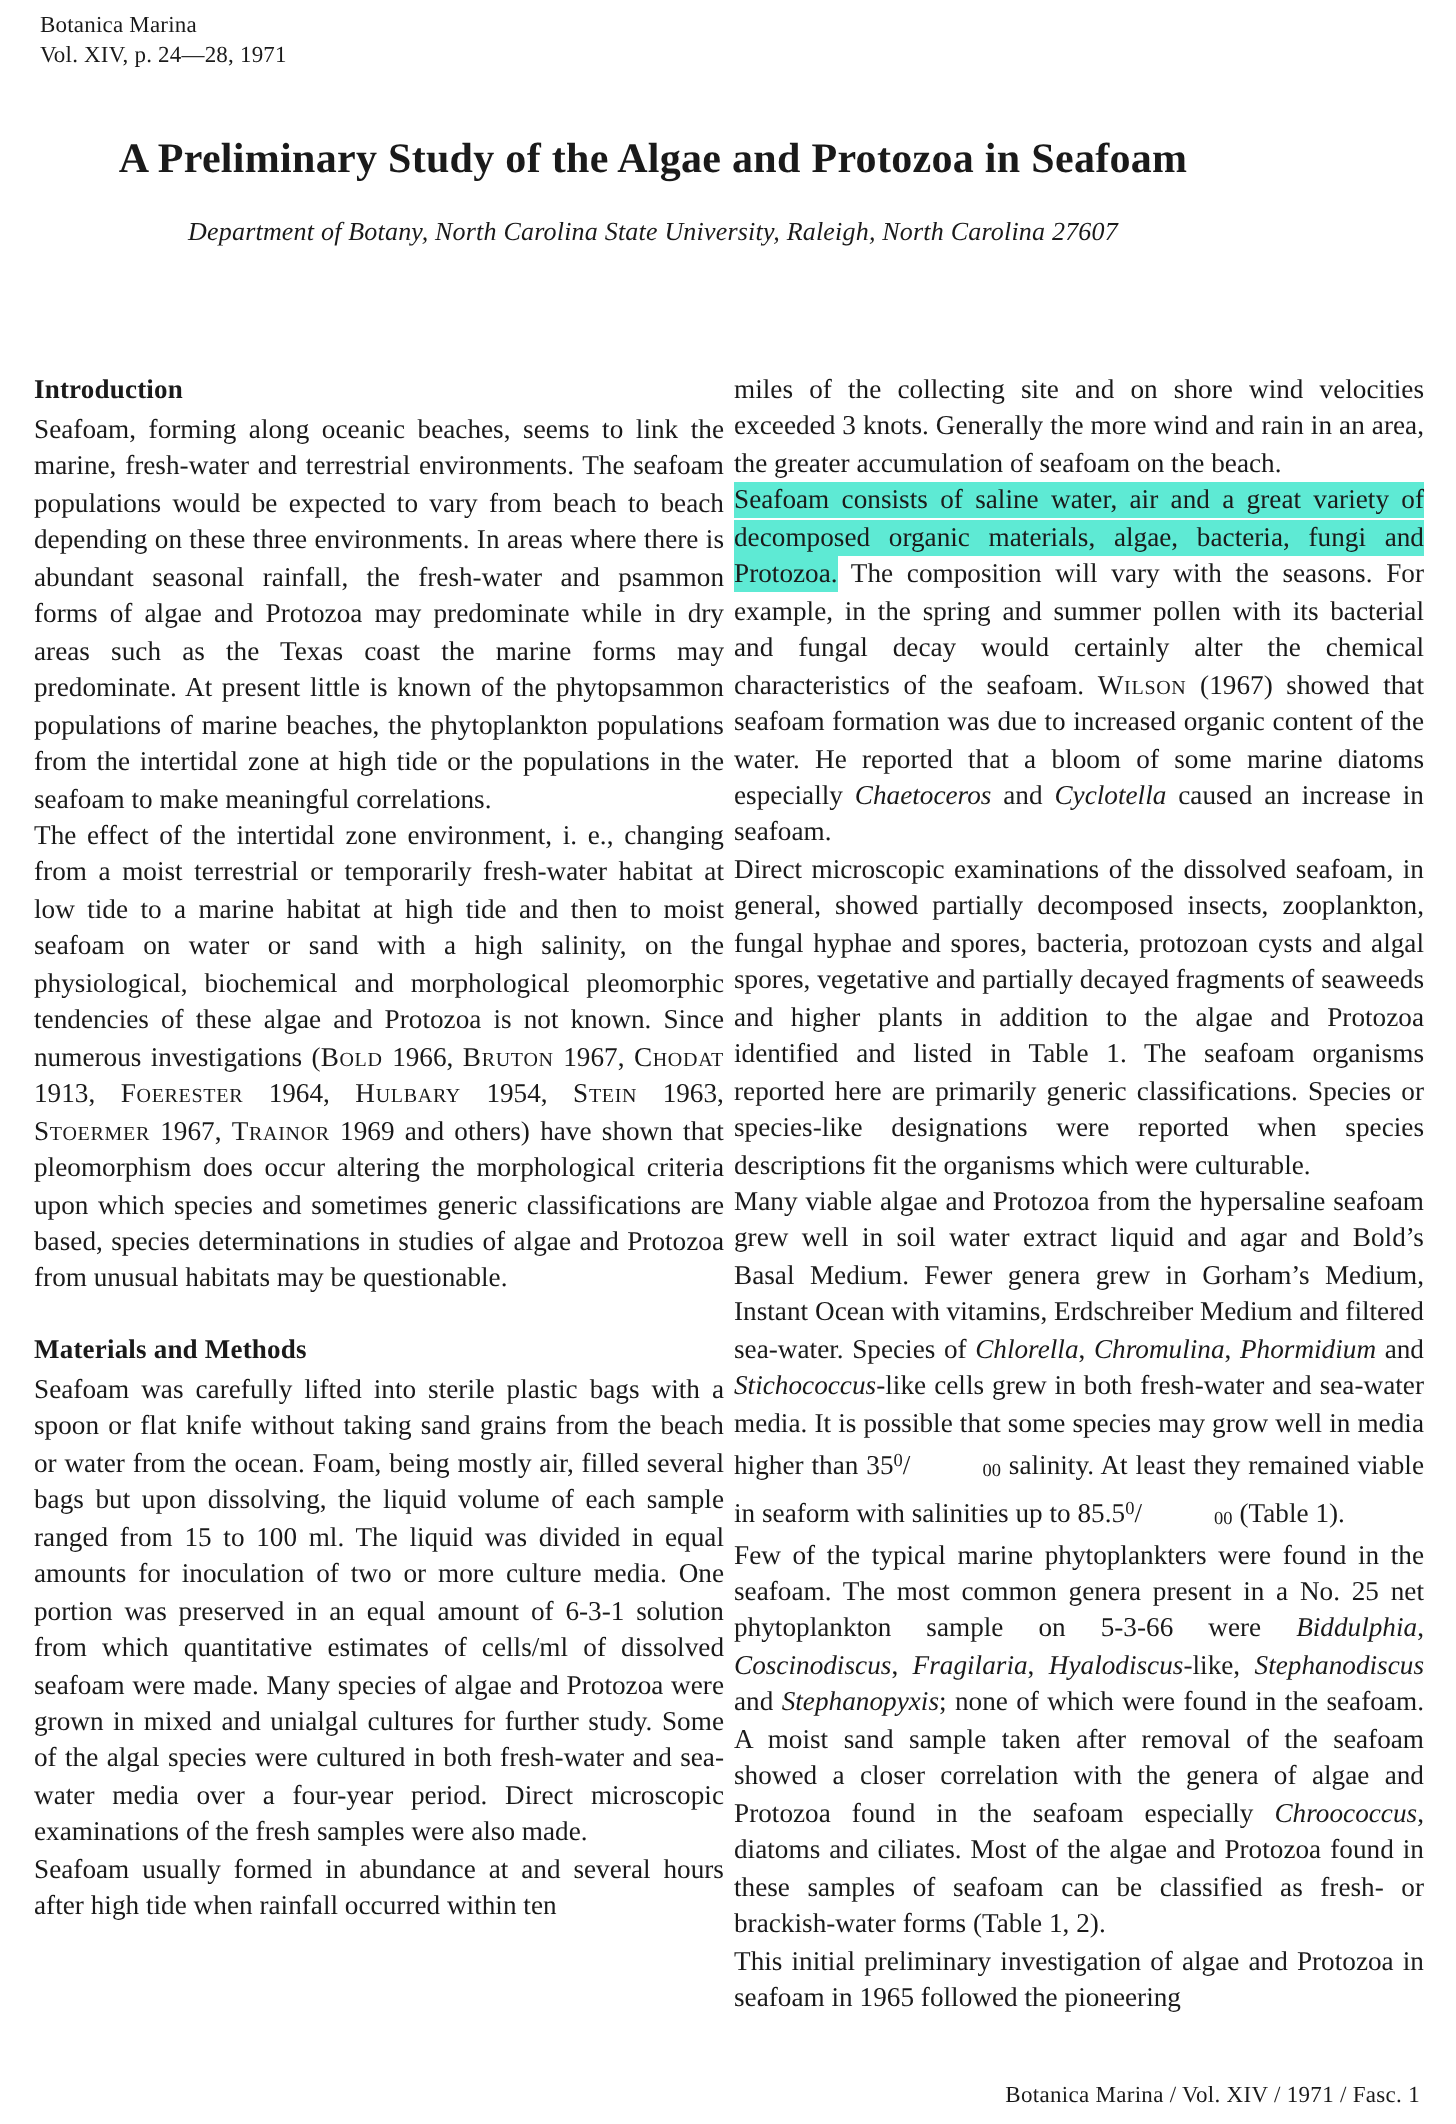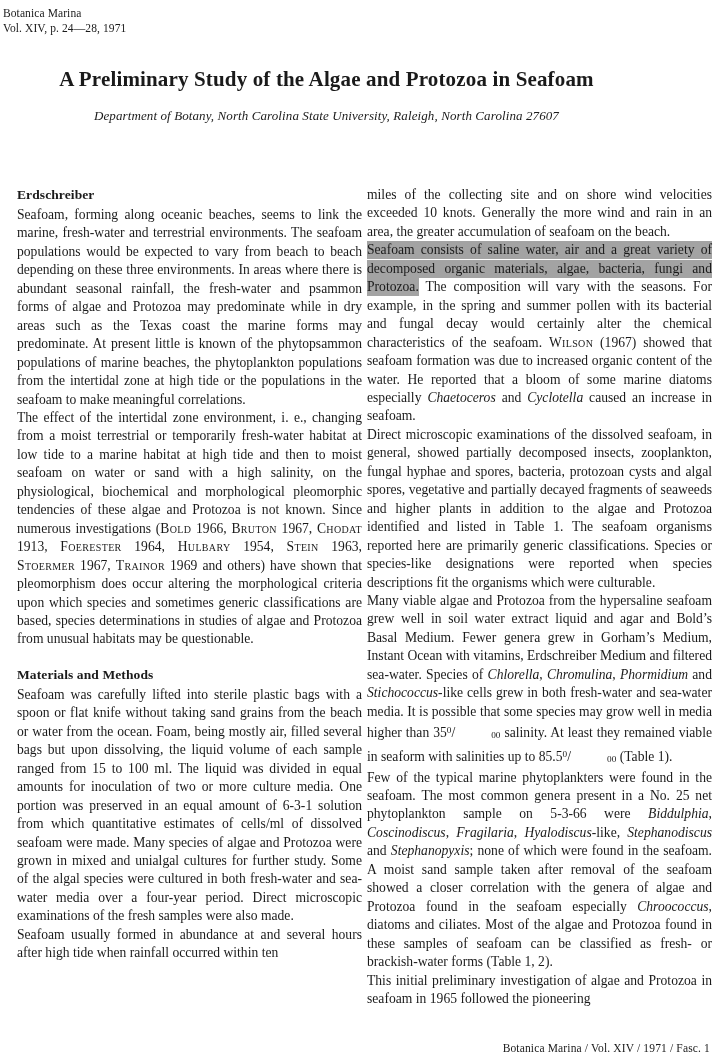--- a/index.html
+++ b/index.html
@@ -19,21 +19,21 @@
   .page {
     position: absolute;
     left: 0; top: 0;
     width: 728px;
     height: 1062px;
   }
 
   
   .journal-ref {
     position: absolute;
-    left: 3px;
+    left: 20px;
     top: 6px;
     font-size: 11.5px;
     line-height: 15px;
     letter-spacing: 0.1px;
   }
   .journal-ref div { white-space: pre; }
 
   
   .title-block {
     position: absolute;
@@ -104,21 +104,21 @@
   }
   p.body + p.body { margin-top: 0; }
 
   .sc {
     font-variant: small-caps;
     letter-spacing: 0.35px;
   }
   .it { font-style: italic; }
 
   .hl {
-    background-color: #a3a3a3;
+    background-color: #5eead4;
     box-decoration-break: clone;
     -webkit-box-decoration-break: clone;
     padding: 1px 0 2px 0;
   }
 
   .permil {
     white-space: nowrap;
   }
   .permil sup { font-size: 0.68em; vertical-align: 0.45em; }
   .permil sub { font-size: 0.68em; vertical-align: -0.12em; padding-left: 36px; }
@@ -145,37 +145,37 @@
 
   <div class="title-block">
     <h1 class="article-title">A Preliminary Study of the Algae and Protozoa in Seafoam</h1>
     <div class="affiliation">Department of Botany, North Carolina State University, Raleigh, North Carolina 27607</div>
   </div>
 
   <div class="columns">
 
     <div class="col col-left">
 
-      <h2 class="section">Erdschreiber</h2>
+      <h2 class="section">Introduction</h2>
 
       <p class="body">Seafoam, forming along oceanic beaches, seems to link the marine, fresh-water and terrestrial environments. The seafoam populations would be expected to vary from beach to beach depending on these three environments. In areas where there is abundant seasonal rainfall, the fresh-water and psammon forms of algae and Protozoa may predominate while in dry areas such as the Texas coast the marine forms may predominate. At present little is known of the phytopsammon populations of marine beaches, the phytoplankton populations from the intertidal zone at high tide or the populations in the seafoam to make meaningful correlations.</p>
 
       <p class="body"><span>The effect of the intertidal zone environment, i. e., changing from a moist terrestrial or temporarily fresh-water habitat at low tide to a marine habitat at high tide and then to moist seafoam on water or sand with a high salinity, on the physiological, biochemical and morphological pleomorphic tendencies of these algae and Protozoa is not known. Since numerous investigations (</span><span class="sc">Bold</span> <span>1966</span>, <span class="sc">Bruton</span> <span>1967</span>, <span class="sc">Chodat</span> <span>1913</span>, <span class="sc">Foerester</span> <span>1964</span>, <span class="sc">Hulbary</span> <span>1954</span>, <span class="sc">Stein</span> <span>1963</span>, <span class="sc">Stoermer</span> <span>1967</span>, <span class="sc">Trainor</span> <span>1969</span><span> and others) have shown that pleomorphism does occur altering the morphological criteria upon which species and sometimes generic classifications are based, species determinations in studies of algae and Protozoa from unusual habitats may be questionable.</span></p>
 
       <h2 class="section spaced">Materials and Methods</h2>
 
       <p class="body">Seafoam was carefully lifted into sterile plastic bags with a spoon or flat knife without taking sand grains from the beach or water from the ocean. Foam, being mostly air, filled several bags but upon dissolving, the liquid volume of each sample ranged from 15 to 100 ml. The liquid was divided in equal amounts for inoculation of two or more culture media. One portion was preserved in an equal amount of 6-3-1 solution from which quantitative estimates of cells/ml of dissolved seafoam were made. Many species of algae and Protozoa were grown in mixed and unialgal cultures for further study. Some of the algal species were cultured in both fresh-water and sea-water media over a four-year period. Direct microscopic examinations of the fresh samples were also made.</p>
 
 
       <p class="body">Seafoam usually formed in abundance at and several hours after high tide when rainfall occurred within ten</p>
     </div>
 
     <div class="col col-right">
 
-      <p class="body">miles of the collecting site and on shore wind velocities exceeded 10 knots. Generally the more wind and rain in an area, the greater accumulation of seafoam on the beach.</p>
+      <p class="body">miles of the collecting site and on shore wind velocities exceeded 3 knots. Generally the more wind and rain in an area, the greater accumulation of seafoam on the beach.</p>
 
       <p class="body"><span class="hl">Seafoam consists of saline water, air and a great variety of decomposed organic materials, algae, bacteria, fungi and Protozoa.</span><span> The composition will vary with the seasons. For example, in the spring and summer pollen with its bacterial and fungal decay would certainly alter the chemical characteristics of the seafoam. </span><span class="sc">Wilson</span><span> (1967) showed that seafoam formation was due to increased organic content of the water. He reported that a bloom of some marine diatoms especially </span><span class="it">Chaetoceros</span><span> and </span><span class="it">Cyclotella</span><span> caused an increase in seafoam.</span></p>
 
       <p class="body">Direct microscopic examinations of the dissolved seafoam, in general, showed partially decomposed insects, zooplankton, fungal hyphae and spores, bacteria, protozoan cysts and algal spores, vegetative and partially decayed fragments of seaweeds and higher plants in addition to the algae and Protozoa identified and listed in Table 1. The seafoam organisms reported here are primarily generic classifications. Species or species-like designations were reported when species descriptions fit the organisms which were culturable.</p>
 
       <p class="body"><span>Many viable algae and Protozoa from the hypersaline seafoam grew well in soil water extract liquid and agar and Bold’s Basal Medium. Fewer genera grew in Gorham’s Medium, Instant Ocean with vitamins, Erdschreiber Medium and filtered sea-water. Species of </span><span class="it">Chlorella</span>, <span class="it">Chromulina</span>, <span class="it">Phormidium</span> and <span class="it">Stichococcus</span><span>-like cells grew in both fresh-water and sea-water media. It is possible that some species may grow well in media higher than 35</span><span class="permil"><sup>0</sup>/<sub>00</sub></span><span> salinity. At least they remained viable in seaform with salinities up to </span><span>85.5</span><span class="permil"><sup>0</sup>/<sub>00</sub></span><span> (Table 1).</span></p>
 
       <p class="body"><span>Few of the typical marine phytoplankters were found in the seafoam. The most common genera present in a No. 25 net phytoplankton sample on 5-3-66 were </span><span class="it">Biddulphia</span>, <span class="it">Coscinodiscus</span>, <span class="it">Fragilaria</span>, <span class="it">Hyalodiscus</span><span>-like, </span><span class="it">Stephanodiscus</span><span> and </span><span class="it">Stephanopyxis</span><span>; none of which were found in the seafoam. A moist sand sample taken after removal of the seafoam showed a closer correlation with the genera of algae and Protozoa found in the seafoam especially </span><span class="it">Chroococcus</span><span>, diatoms and ciliates. Most of the algae and Protozoa found in these samples of seafoam can be classified as fresh- or brackish-water forms (Table 1, 2).</span></p>
 
       <p class="body">This initial preliminary investigation of algae and Protozoa in seafoam in 1965 followed the pioneering</p>

